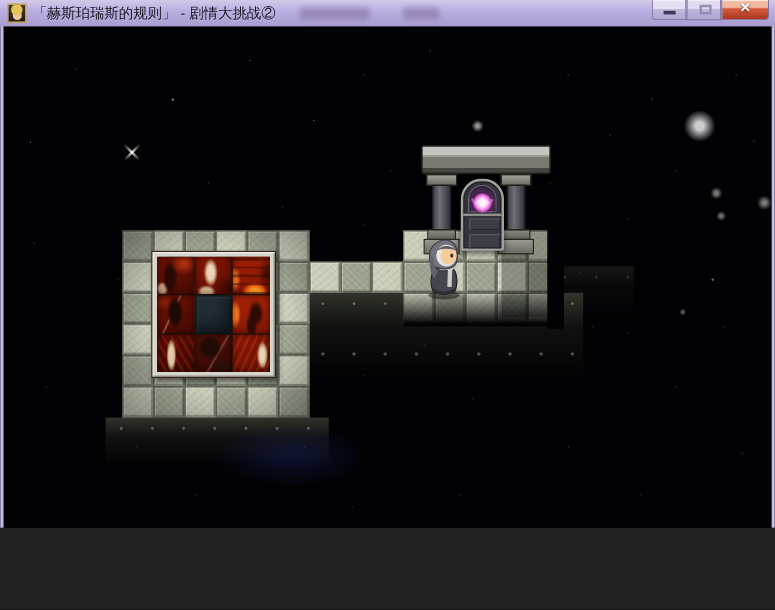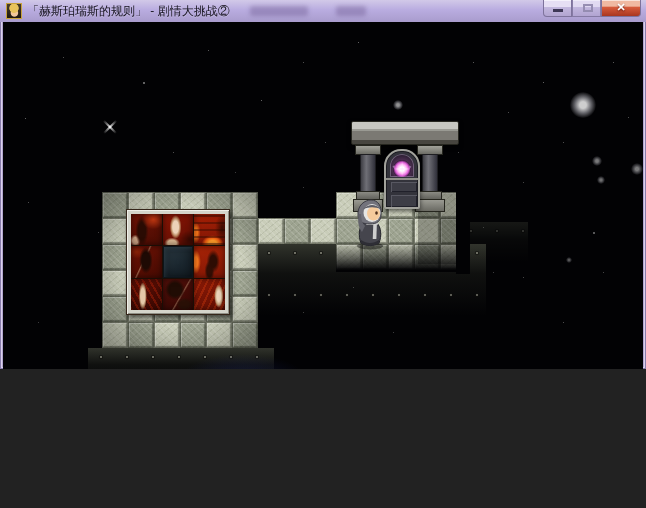--- a/index.html
+++ b/index.html
@@ -1,18 +1,18 @@
 <!DOCTYPE html>
 <html><head>
 <meta charset="utf-8">
 <style>
   html,body{margin:0;padding:0;background:#222;}
   *{box-sizing:border-box;}
   .window{
-    position:relative;width:646px;height:369px;
+    position:relative;width:646px;height:440px;
     background:#b3a6d0;
     font-family:"Liberation Sans",sans-serif;
     box-shadow:inset 0 0 0 1px #897cab, inset 0 0 0 2px #d9d1ec;
     overflow:hidden;
   }
   
   .titlebar{
     position:absolute;left:0;top:0;right:0;height:22px;
     background:linear-gradient(180deg,#d2c9e8 0%,#b9ace0 45%,#a99ccd 100%);
   }

